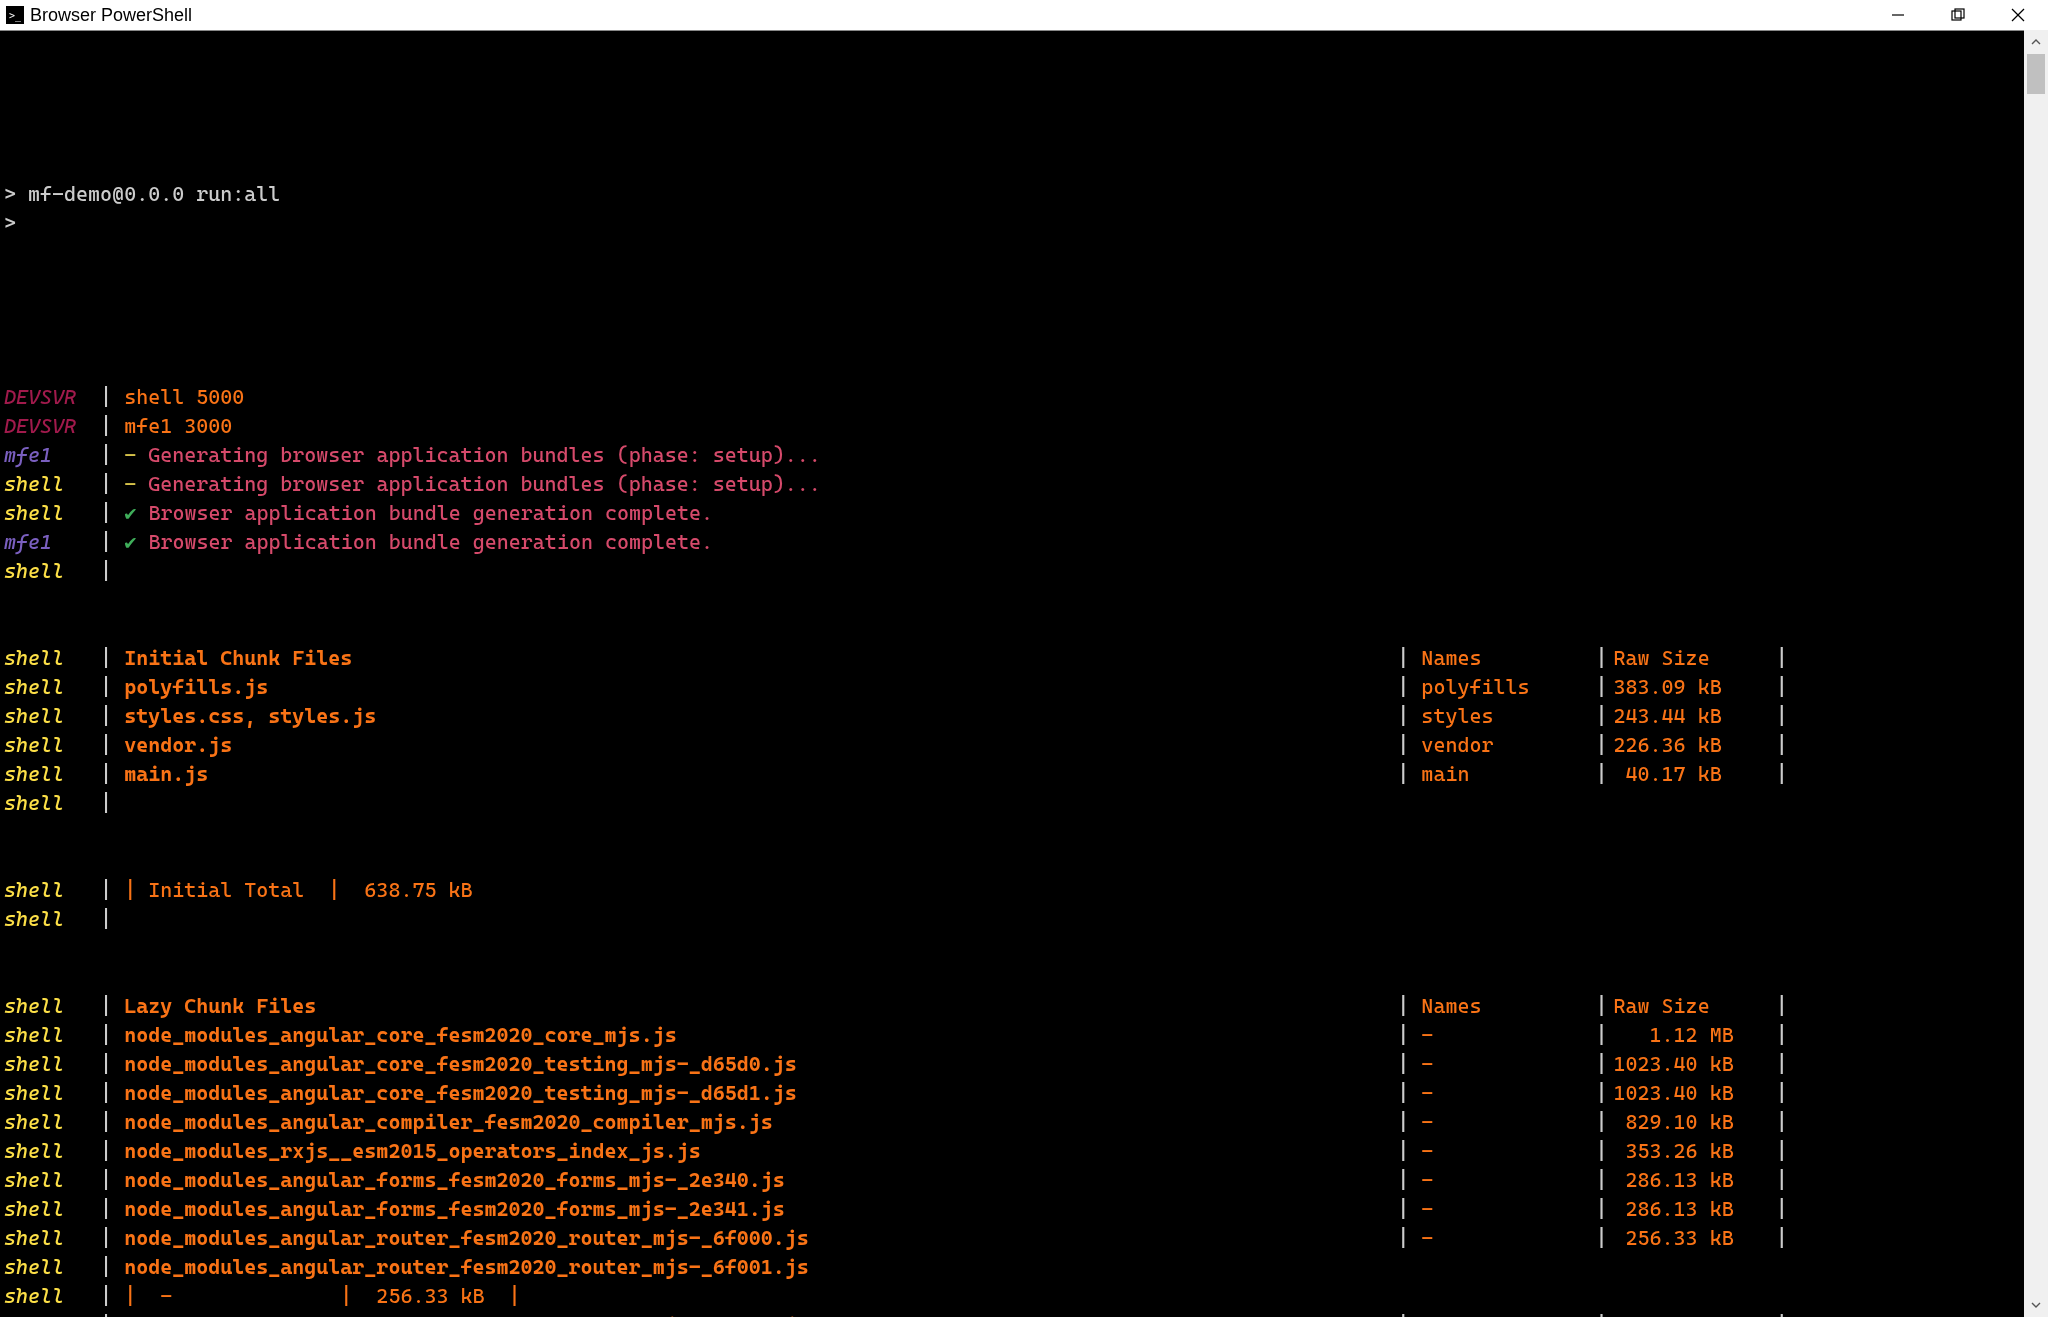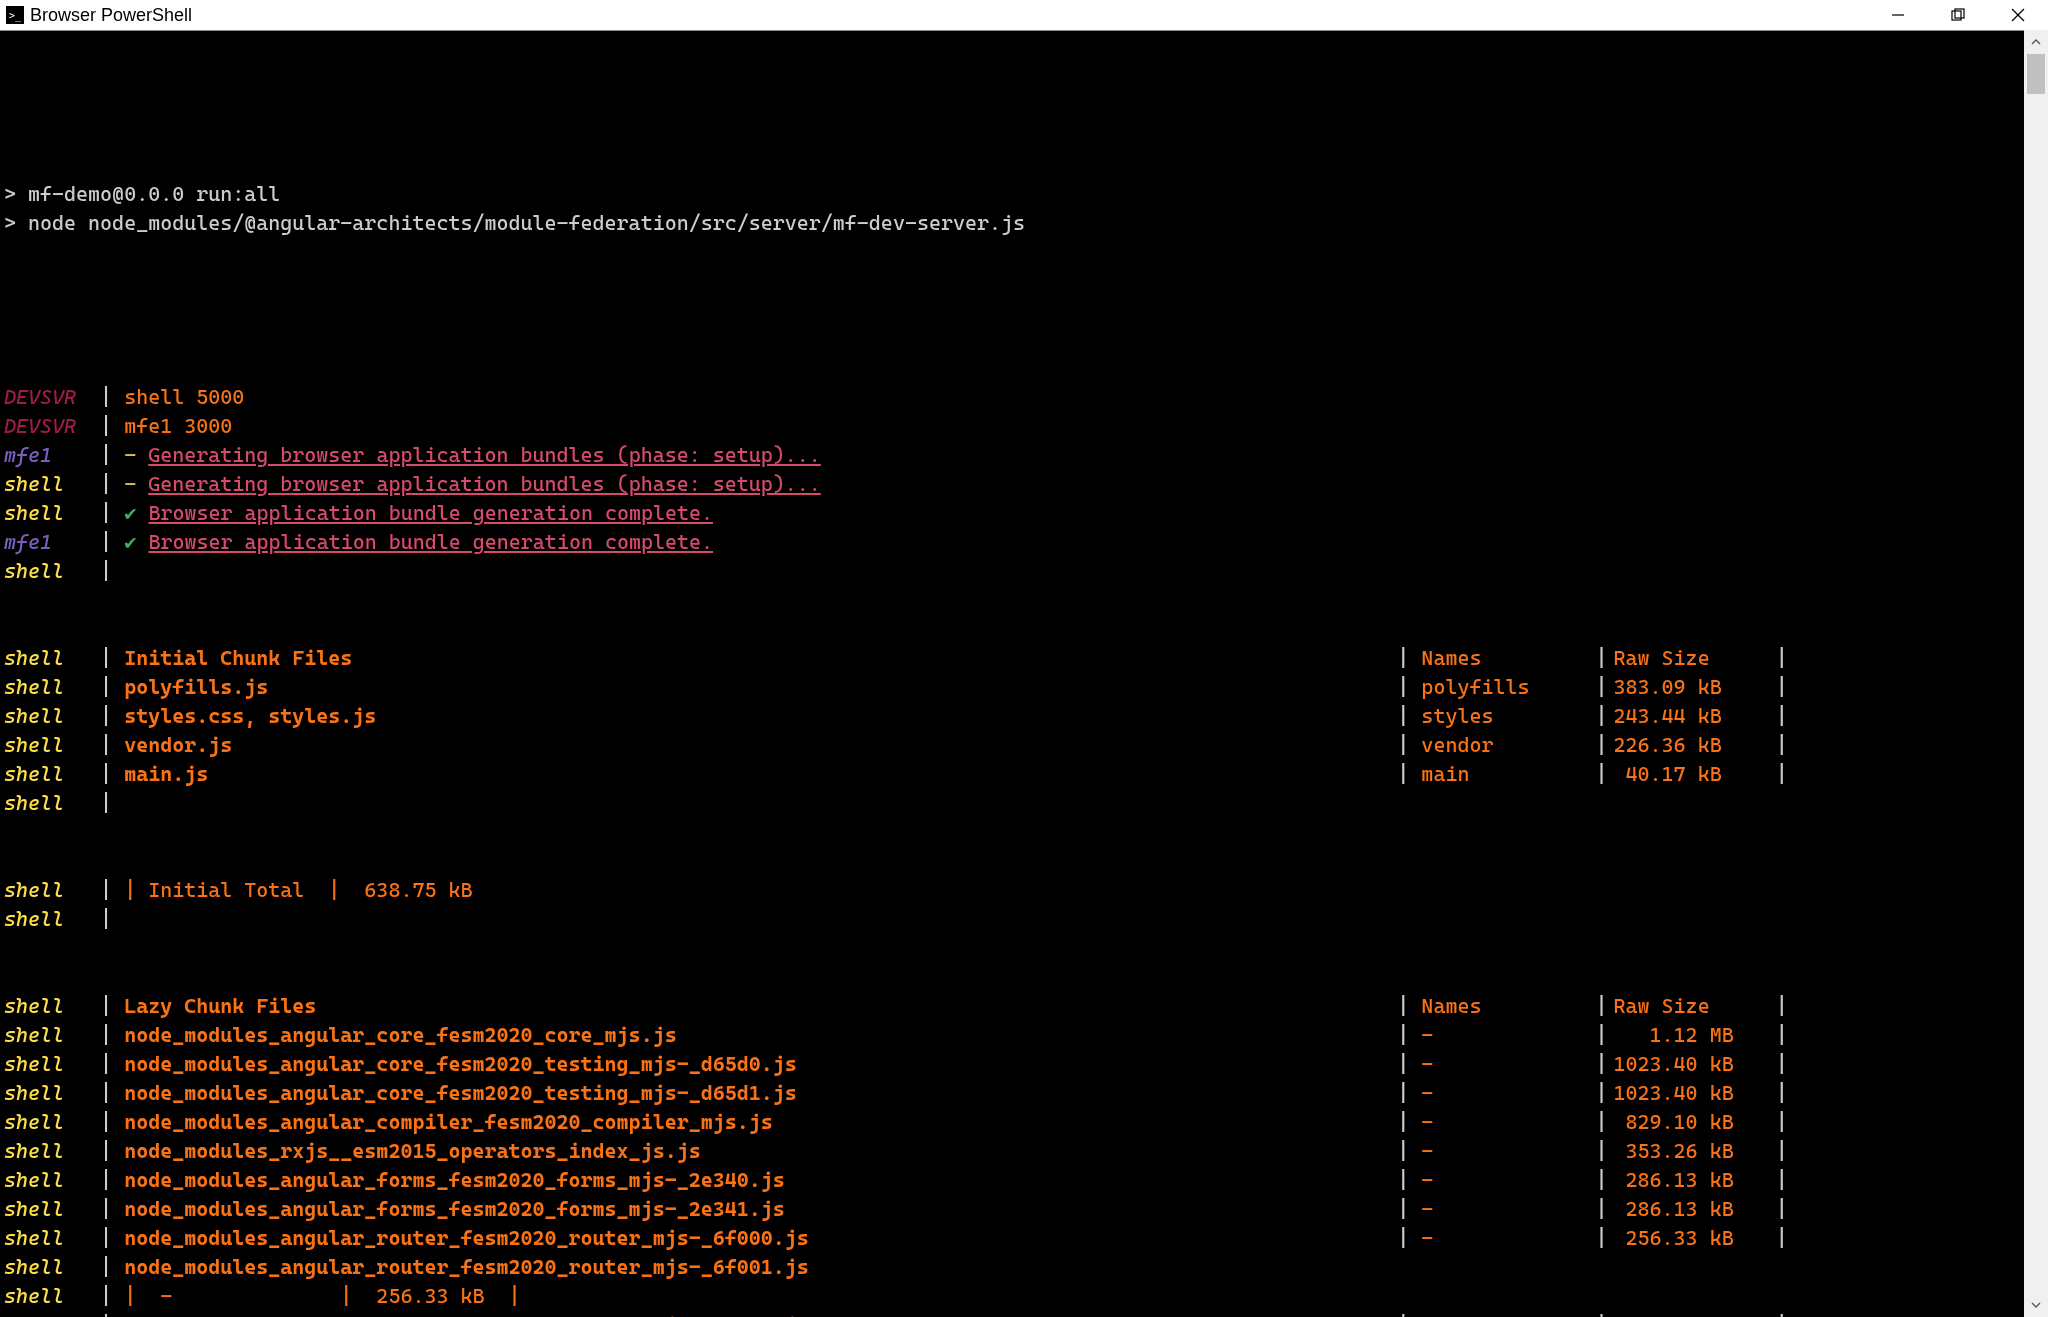--- a/index.html
+++ b/index.html
@@ -58,21 +58,21 @@
   }
   .row { display: flex; }
   .tag { display: inline-block; width: 8ch; font-style: italic; }
   .sep { color: #ccc; }
   .c-devsvr { color: #a11a4c; }
   .c-shell  { color: #fde047; }
   .c-mfe1   { color: #7a5fbf; }
   .c-white  { color: #f97316; }
   .c-grey   { color: #ccc; }
   .c-yellow { color: #d6c24a; }
-  .c-red    { color: #d64a6b; text-decoration: underline; }
+  .c-red    { color: #d64a6b; }
   .c-green  { color: #3fae5a; }
   .col-file { width: 105ch; padding-left: 0; font-weight: bold; }
   .col-name { width: 15ch; text-align: center; }
   .col-size { width: 13ch; text-align: left; }
   .bar { width: 2ch; text-align: center; }
   .scrollbar {
     position: absolute;
     right: 0;
     top: 30px;
     bottom: 0;
@@ -115,21 +115,21 @@
   <div class="winbtn">
     <svg width="14" height="14">
       <line x1="1" y1="1" x2="13" y2="13" stroke="#000" stroke-width="1.2"></line>
       <line x1="13" y1="1" x2="1" y2="13" stroke="#000" stroke-width="1.2"></line>
     </svg>
   </div>
 </div>
 
 <div class="terminal">
   <div class="row"><span> </span></div>
-  <div id="prompt-lines"><div class="row c-grey"><span class="c-grey">&gt; </span><span class="c-grey">mf-demo@0.0.0 run:all</span></div><div class="row c-grey"><span class="c-grey">&gt; </span><span class="c-grey">node node_modules/@angular-architects/module-federation/src/server/mf-dev-server.js</span></div></div>
+  <div id="prompt-lines"><div class="row c-grey"><span class="c-grey">&gt; </span><span class="c-grey">mf-demo@0.0.0 run:all</span></div><div class="row c-grey"><span class="c-grey">&gt; </span></div></div>
   <div class="row"><span> </span></div>
   <div id="log-lines"><div class="row"><span class="tag c-devsvr">DEVSVR </span><span class="sep c-grey">| </span><span class="c-white">shell 5000</span></div><div class="row"><span class="tag c-devsvr">DEVSVR </span><span class="sep c-grey">| </span><span class="c-white">mfe1 3000</span></div><div class="row"><span class="tag c-mfe1">mfe1   </span><span class="sep c-grey">| </span><span class="c-yellow">- </span><span class="c-red">Generating browser application bundles (phase: setup)...</span></div><div class="row"><span class="tag c-shell">shell  </span><span class="sep c-grey">| </span><span class="c-yellow">- </span><span class="c-red">Generating browser application bundles (phase: setup)...</span></div><div class="row"><span class="tag c-shell">shell  </span><span class="sep c-grey">| </span><span class="c-green">✔ </span><span class="c-red">Browser application bundle generation complete.</span></div><div class="row"><span class="tag c-mfe1">mfe1   </span><span class="sep c-grey">| </span><span class="c-green">✔ </span><span class="c-red">Browser application bundle generation complete.</span></div><div class="row"><span class="tag c-shell">shell  </span><span class="sep c-grey">| </span></div></div>
   <div id="initial-table"><div class="row"><span class="tag c-shell">shell  </span><span class="sep c-grey">| </span><span class="col-file c-white">Initial Chunk Files                                                                                      </span><span class="bar c-grey"> |</span><span class="col-name c-white"> Names         </span><span class="bar c-grey">|</span><span class="col-size c-white">Raw Size    </span><span class="bar c-grey">|</span></div><div class="row"><span class="tag c-shell">shell  </span><span class="sep c-grey">| </span><span class="col-file c-white">polyfills.js                                                                                             </span><span class="bar c-grey"> |</span><span class="col-name c-white"> polyfills     </span><span class="bar c-grey">|</span><span class="col-size c-white">383.09 kB   </span><span class="bar c-grey">|</span></div><div class="row"><span class="tag c-shell">shell  </span><span class="sep c-grey">| </span><span class="col-file c-white">styles.css, styles.js                                                                                    </span><span class="bar c-grey"> |</span><span class="col-name c-white"> styles        </span><span class="bar c-grey">|</span><span class="col-size c-white">243.44 kB   </span><span class="bar c-grey">|</span></div><div class="row"><span class="tag c-shell">shell  </span><span class="sep c-grey">| </span><span class="col-file c-white">vendor.js                                                                                                </span><span class="bar c-grey"> |</span><span class="col-name c-white"> vendor        </span><span class="bar c-grey">|</span><span class="col-size c-white">226.36 kB   </span><span class="bar c-grey">|</span></div><div class="row"><span class="tag c-shell">shell  </span><span class="sep c-grey">| </span><span class="col-file c-white">main.js                                                                                                  </span><span class="bar c-grey"> |</span><span class="col-name c-white"> main          </span><span class="bar c-grey">|</span><span class="col-size c-white"> 40.17 kB   </span><span class="bar c-grey">|</span></div><div class="row"><span class="tag c-shell">shell  </span><span class="sep c-grey">| </span></div></div>
   <div id="initial-total-block"><div class="row"><span class="tag c-shell">shell  </span><span class="sep c-grey">| </span><span class="c-white">| Initial Total  |  638.75 kB</span></div><div class="row"><span class="tag c-shell">shell  </span><span class="sep c-grey">| </span></div></div>
   <div id="lazy-table"><div class="row"><span class="tag c-shell">shell  </span><span class="sep c-grey">| </span><span class="col-file c-white">Lazy Chunk Files                                                                                         </span><span class="bar c-grey"> |</span><span class="col-name c-white"> Names         </span><span class="bar c-grey">|</span><span class="col-size c-white">Raw Size    </span><span class="bar c-grey">|</span></div><div class="row"><span class="tag c-shell">shell  </span><span class="sep c-grey">| </span><span class="col-file c-white">node_modules_angular_core_fesm2020_core_mjs.js                                                           </span><span class="bar c-grey"> |</span><span class="col-name c-white"> -             </span><span class="bar c-grey">|</span><span class="col-size c-white">   1.12 MB  </span><span class="bar c-grey">|</span></div><div class="row"><span class="tag c-shell">shell  </span><span class="sep c-grey">| </span><span class="col-file c-white">node_modules_angular_core_fesm2020_testing_mjs-_d65d0.js                                                 </span><span class="bar c-grey"> |</span><span class="col-name c-white"> -             </span><span class="bar c-grey">|</span><span class="col-size c-white">1023.40 kB  </span><span class="bar c-grey">|</span></div><div class="row"><span class="tag c-shell">shell  </span><span class="sep c-grey">| </span><span class="col-file c-white">node_modules_angular_core_fesm2020_testing_mjs-_d65d1.js                                                 </span><span class="bar c-grey"> |</span><span class="col-name c-white"> -             </span><span class="bar c-grey">|</span><span class="col-size c-white">1023.40 kB  </span><span class="bar c-grey">|</span></div><div class="row"><span class="tag c-shell">shell  </span><span class="sep c-grey">| </span><span class="col-file c-white">node_modules_angular_compiler_fesm2020_compiler_mjs.js                                                   </span><span class="bar c-grey"> |</span><span class="col-name c-white"> -             </span><span class="bar c-grey">|</span><span class="col-size c-white"> 829.10 kB  </span><span class="bar c-grey">|</span></div><div class="row"><span class="tag c-shell">shell  </span><span class="sep c-grey">| </span><span class="col-file c-white">node_modules_rxjs__esm2015_operators_index_js.js                                                         </span><span class="bar c-grey"> |</span><span class="col-name c-white"> -             </span><span class="bar c-grey">|</span><span class="col-size c-white"> 353.26 kB  </span><span class="bar c-grey">|</span></div><div class="row"><span class="tag c-shell">shell  </span><span class="sep c-grey">| </span><span class="col-file c-white">node_modules_angular_forms_fesm2020_forms_mjs-_2e340.js                                                  </span><span class="bar c-grey"> |</span><span class="col-name c-white"> -             </span><span class="bar c-grey">|</span><span class="col-size c-white"> 286.13 kB  </span><span class="bar c-grey">|</span></div><div class="row"><span class="tag c-shell">shell  </span><span class="sep c-grey">| </span><span class="col-file c-white">node_modules_angular_forms_fesm2020_forms_mjs-_2e341.js                                                  </span><span class="bar c-grey"> |</span><span class="col-name c-white"> -             </span><span class="bar c-grey">|</span><span class="col-size c-white"> 286.13 kB  </span><span class="bar c-grey">|</span></div><div class="row"><span class="tag c-shell">shell  </span><span class="sep c-grey">| </span><span class="col-file c-white">node_modules_angular_router_fesm2020_router_mjs-_6f000.js                                                </span><span class="bar c-grey"> |</span><span class="col-name c-white"> -             </span><span class="bar c-grey">|</span><span class="col-size c-white"> 256.33 kB  </span><span class="bar c-grey">|</span></div><div class="row"><span class="tag c-shell">shell  </span><span class="sep c-grey">| </span><span class="col-file c-white">node_modules_angular_router_fesm2020_router_mjs-_6f001.js                                                </span></div><div class="row"><span class="tag c-shell">shell  </span><span class="sep c-grey">| </span><span class="c-white">|  -              |  256.33 kB  |</span></div><div class="row"><span class="tag c-shell">shell  </span><span class="sep c-grey">| </span><span class="col-file c-white">node_modules_angular_common_fesm2020_common_mjs-_ec490.js                                                </span><span class="bar c-grey"> |</span><span class="col-name c-white"> -             </span><span class="bar c-grey">|</span><span class="col-size c-white"> 231.89 kB  </span><span class="bar c-grey">|</span></div></div>
 </div>
 
 <div class="scrollbar">
   <div class="scroll-arrow">
     <svg width="12" height="12">

